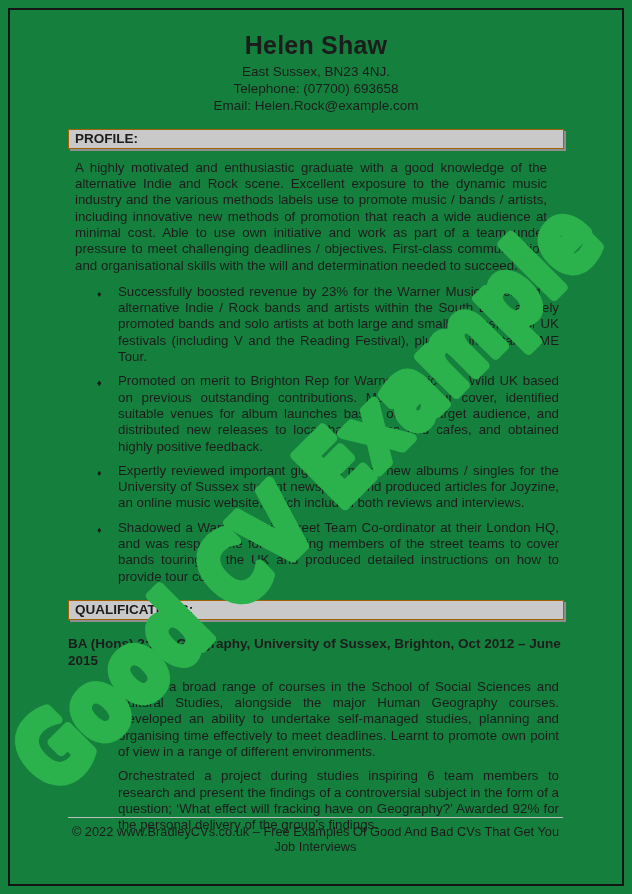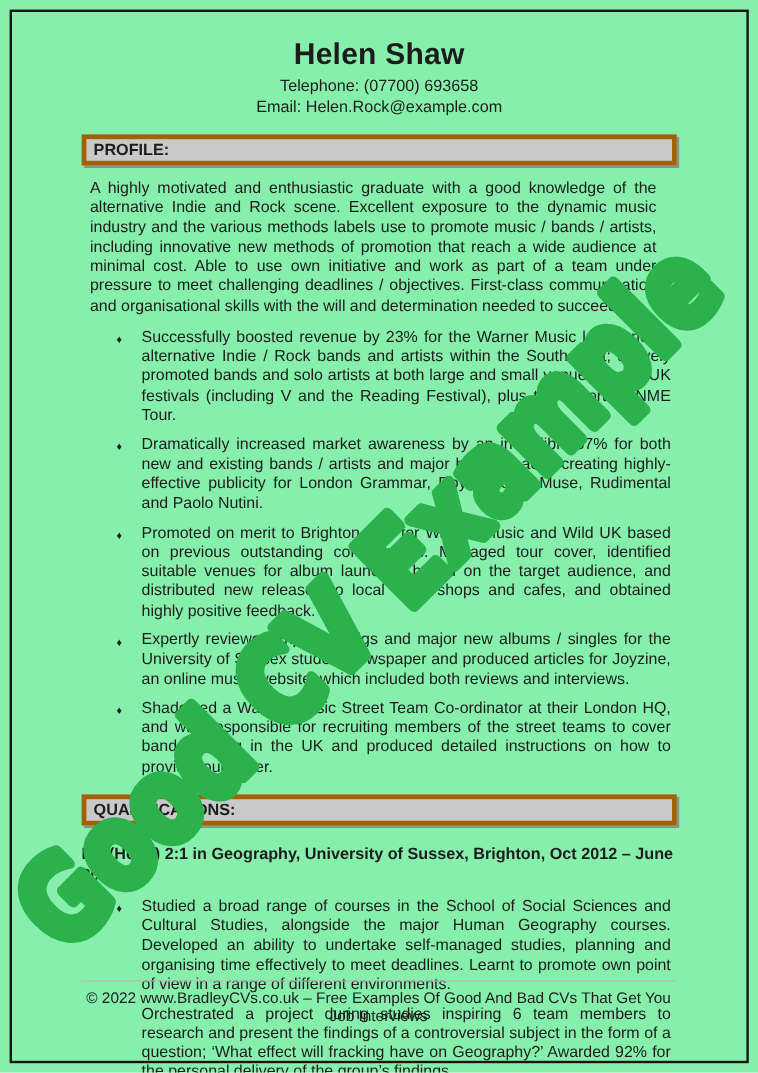--- a/index.html
+++ b/index.html
@@ -1,19 +1,19 @@
 <!DOCTYPE html>
 <html style="--wm-color: #2cb24c;"><head>
 <meta charset="utf-8">
 <style>
   html,body { margin:0; padding:0; background:#ffffff; }
   .page {
     position:relative;
     width:632px; height:894px;
-    background:#86efac;
+    background:#15803d;
     font-family:"Liberation Sans", sans-serif;
     color:#1c1c1c;
     overflow:hidden;
   }
   .frame {
     position:absolute; inset:8px;
     border:2px solid #151515;
     pointer-events:none;
     z-index:2;
   }
@@ -23,21 +23,21 @@
     z-index:3;
   }
   
   .hdr { text-align:center; }
   .hdr-name { font-size:25px; font-weight:bold; margin:21px 0 3px; line-height:1.15; letter-spacing:0.2px; }
   .hdr-line { font-size:13.5px; line-height:17px; }
   
   .bar {
     position:relative; z-index:6;
     background:#c9c9c9;
-    border:4px solid #a16207;
+    border:1px solid #a16207;
     box-shadow:2px 2px 0 #8f8f8f;
     font-weight:bold; font-size:13.5px;
     padding:1px 6px 2px;
     margin-top:15px;
   }
   
   .para {
     font-size:13.3px; line-height:16.3px;
     text-align:justify;
     margin:11px 17px 0 7px;
@@ -77,35 +77,35 @@
 </head>
 <body>
 
 <div class="page">
   <div class="frame"></div>
 
   <div class="content">
 
     <div class="hdr">
       <div class="hdr-name">Helen Shaw</div>
+      <div class="hdr-line">East Sussex, BN23 4NJ.</div>
       <div class="hdr-line">Telephone: (07700) 693658</div>
       <div class="hdr-line">Email: Helen.Rock@example.com</div>
     </div>
 
     <div class="bar">PROFILE:</div>
     <p class="para">A highly motivated and enthusiastic graduate with a good knowledge of the alternative Indie and Rock scene. Excellent exposure to the dynamic music industry and the various methods labels use to promote music / bands / artists, including innovative new methods of promotion that reach a wide audience at minimal cost. Able to use own initiative and work as part of a team under pressure to meet challenging deadlines / objectives. First-class communication and organisational skills with the will and determination needed to succeed.</p>
 
     <div class="bullets">
       <div class="bullet">
         <span class="marker">♦</span>
         <span>Successfully boosted revenue by 23% for the Warner Music label and its alternative Indie / Rock bands and artists within the South East; actively promoted bands and solo artists at both large and small venues, major UK festivals (including V and the Reading Festival), plus the important NME Tour.</span>
       </div>
       <div class="bullet">
         <span class="marker">♦</span>
-        <span>Dramatically increased market awareness by an incredible 37% for both new and existing bands / artists and major headline acts; creating highly-effective publicity for London Grammar, Royal Blood, Muse, Rudimental and Paolo Nutini.</span>
       </div>
       <div class="bullet">
         <span class="marker">♦</span>
         <span>Promoted on merit to Brighton Rep for Warner Music and Wild UK based on previous outstanding contributions. Managed tour cover, identified suitable venues for album launches based on the target audience, and distributed new releases to local bars, shops and cafes, and obtained highly positive feedback.</span>
       </div>
       <div class="bullet">
         <span class="marker">♦</span>
         <span>Expertly reviewed important gigs and major new albums / singles for the University of Sussex student newspaper and produced articles for Joyzine, an online music website, which included both reviews and interviews.</span>
       </div>
       <div class="bullet">

